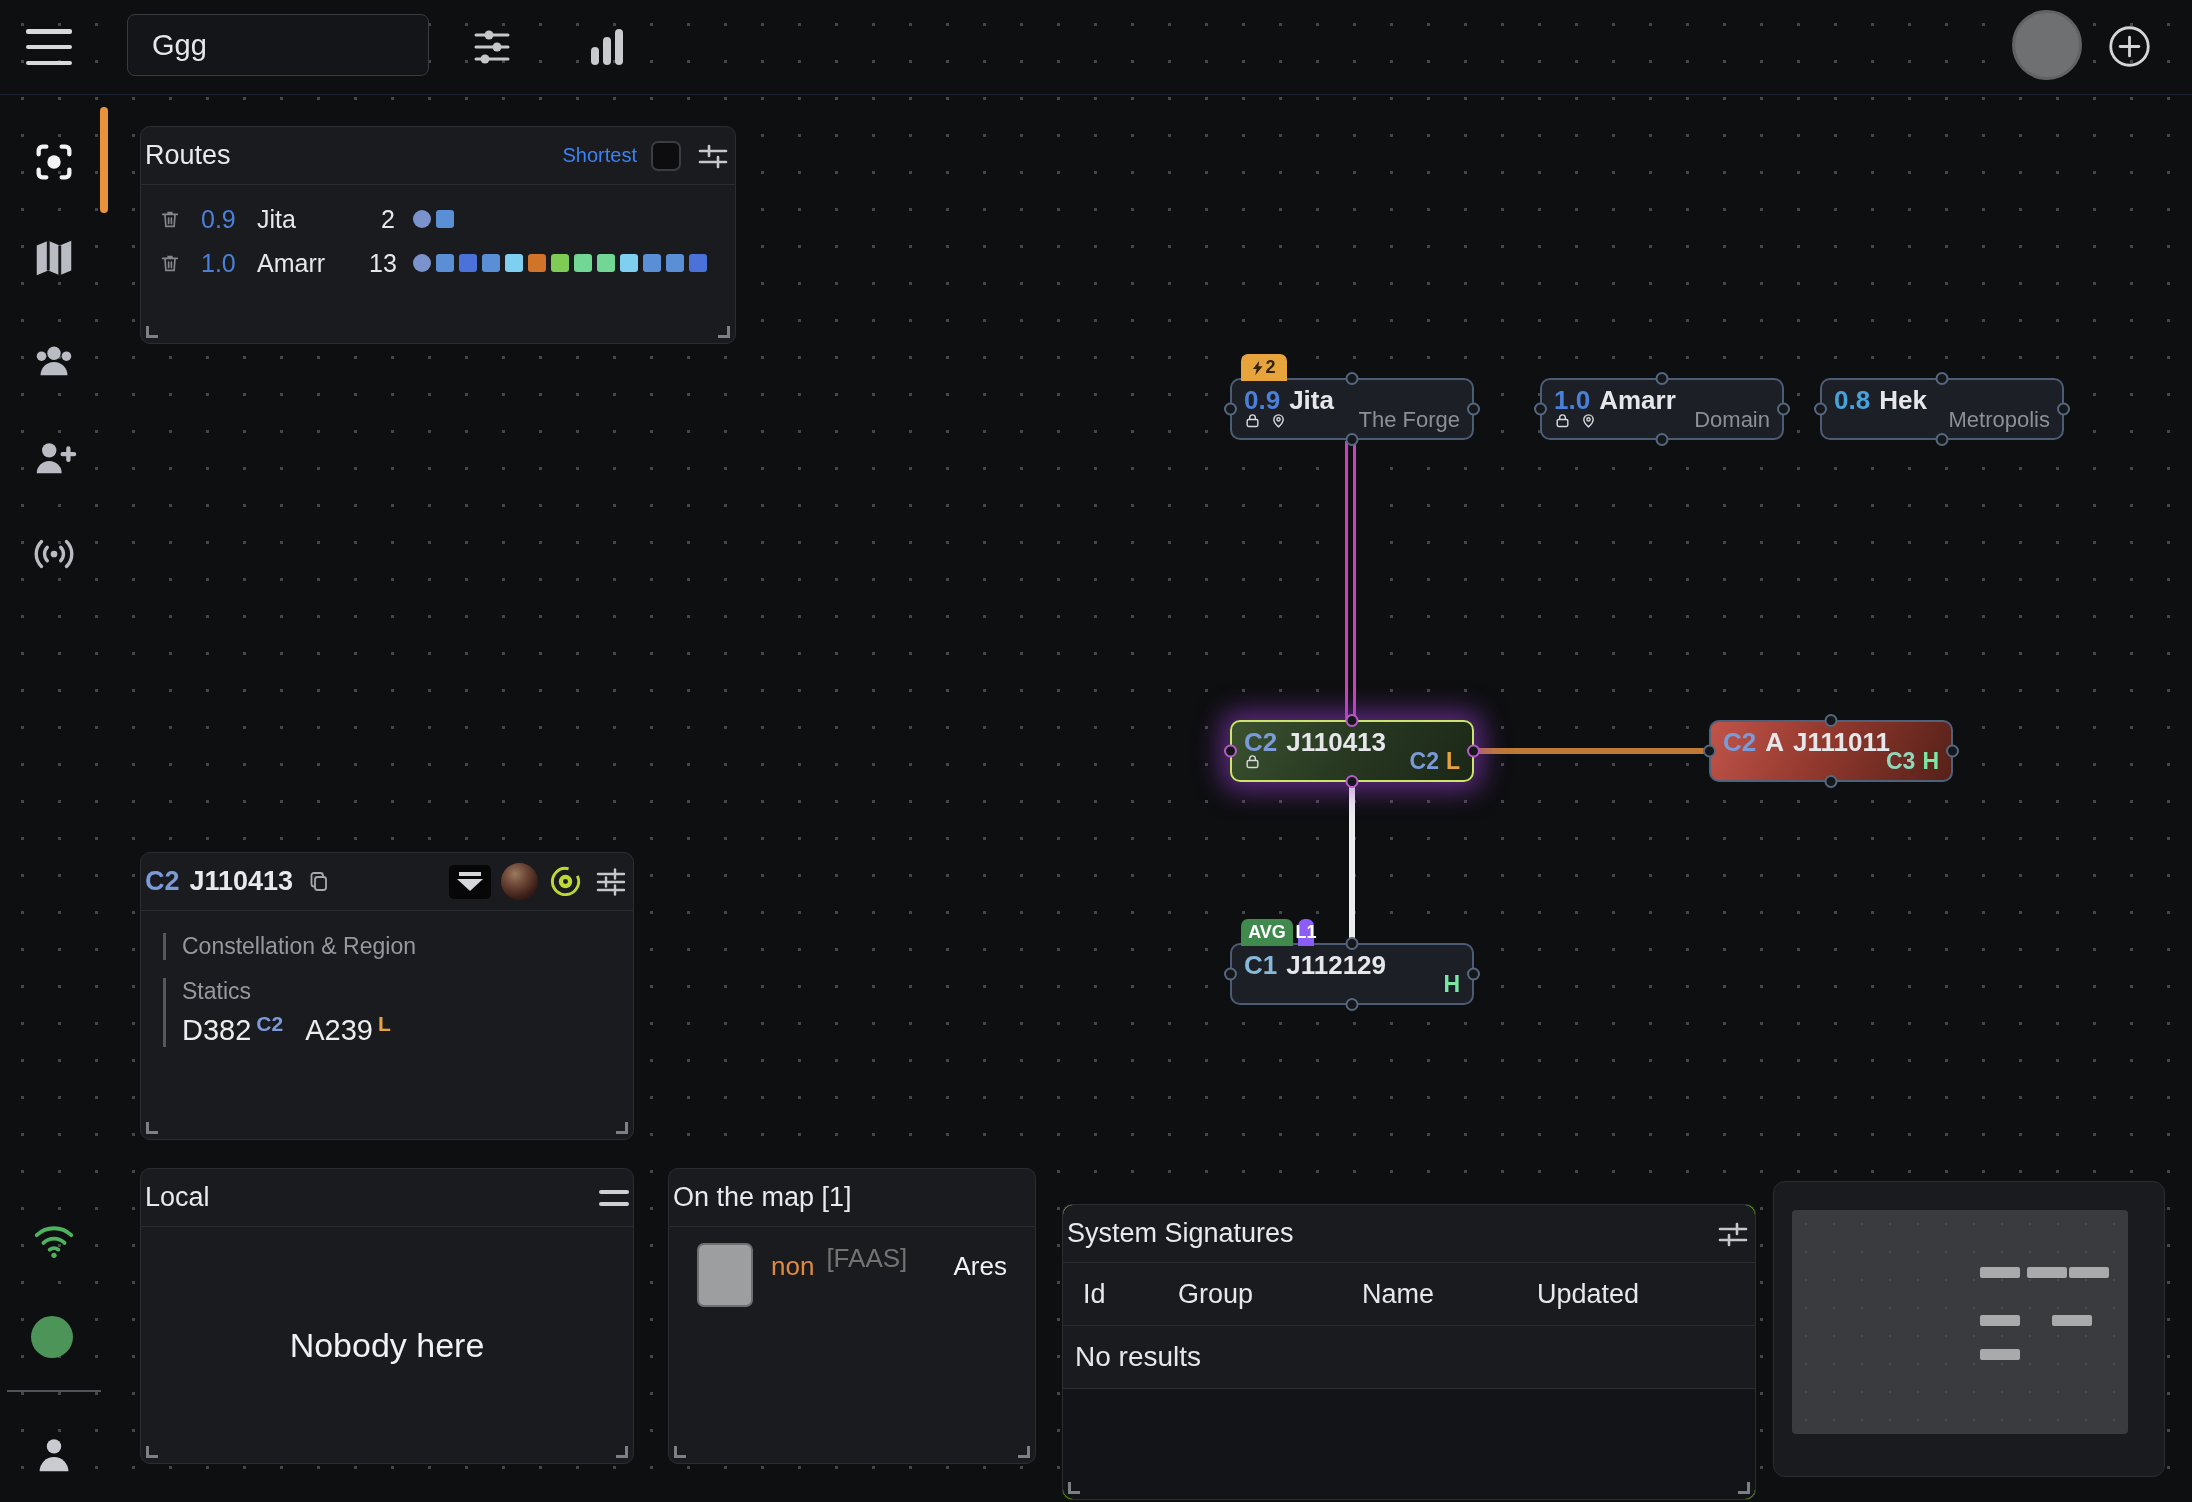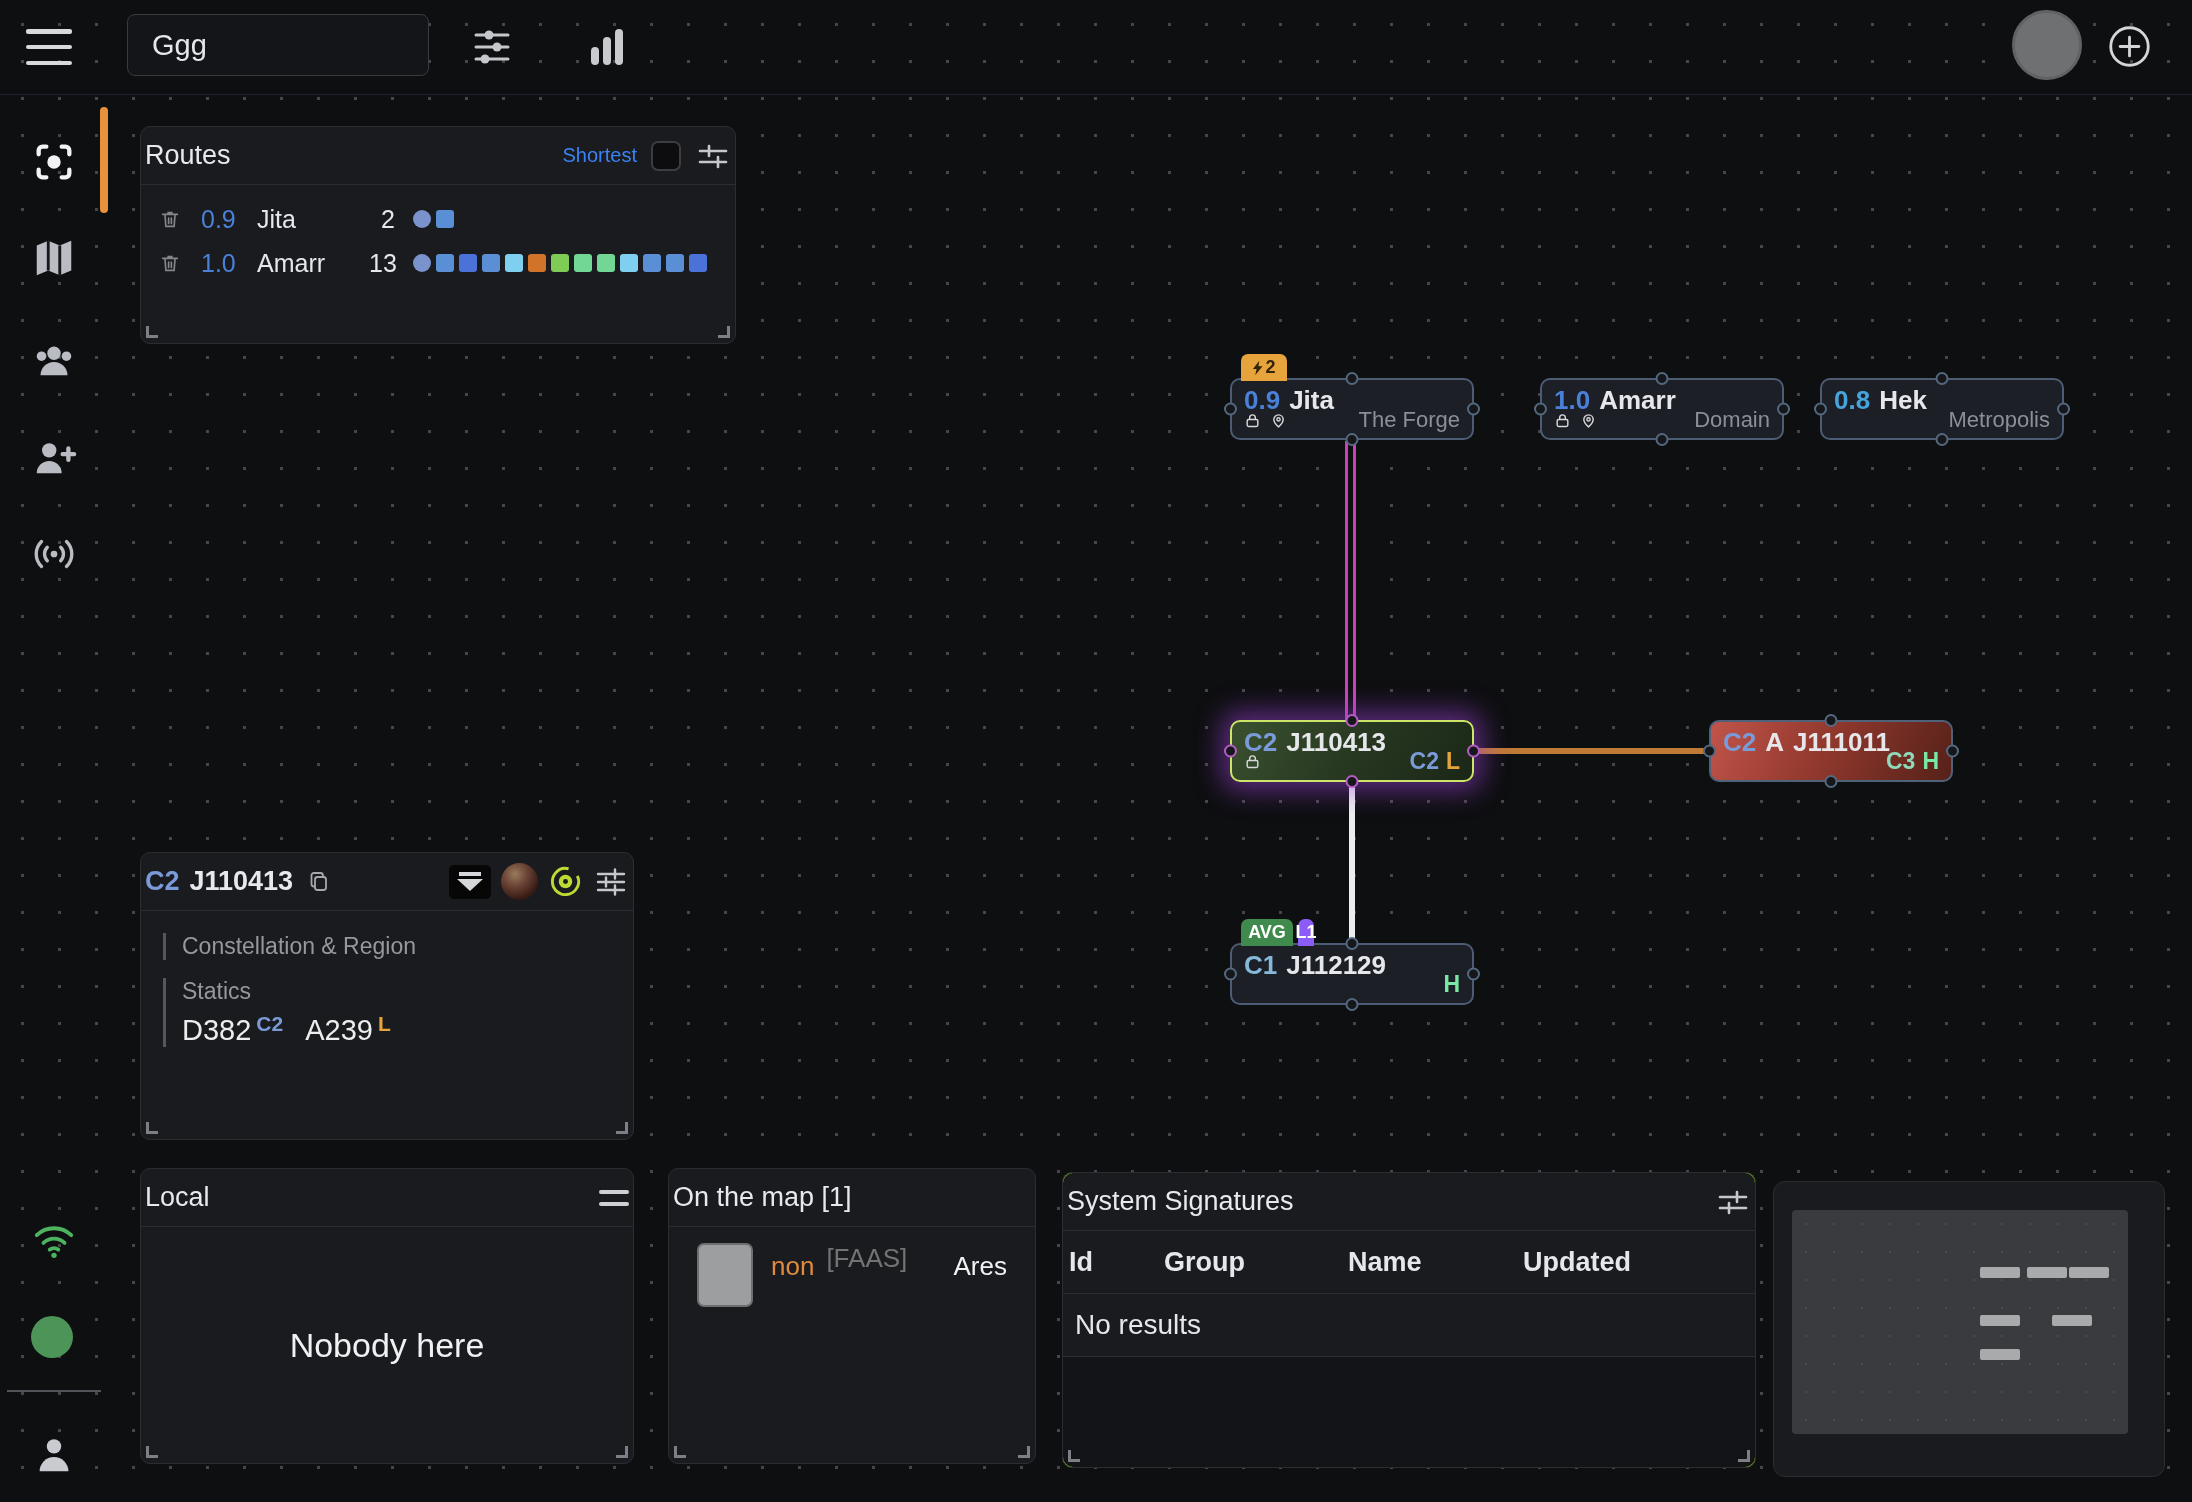--- a/index.html
+++ b/index.html
@@ -73,23 +73,23 @@
   .eq-icon{display:flex;flex-direction:column;gap:8px;cursor:pointer}
   .eq-icon i{display:block;width:30px;height:4px;background:#cfd0d3;border-radius:2px}
   
   .onmap{left:668px;top:1168px;width:368px;height:296px}
   .pilot-row{display:flex;align-items:flex-start;gap:18px;padding:16px 28px;cursor:pointer}
   .portrait{width:56px;height:64px;border-radius:7px;background:#9d9e9f;border:2px solid #6e6f71;box-sizing:border-box}
   .pilot-name{color:#e08a3e;font-size:26px;margin-top:8px}
   .pilot-corp{color:#737373;font-size:26px;margin-left:-6px}
   .pilot-ship{margin-left:auto;font-size:26px;margin-top:8px;color:#f0f1f3}
   
-  .sigs{left:1062px;top:1172px;width:694px;height:296px;background:#84cc16;display:flex;flex-direction:column}
+  .sigs{left:1062px;top:1204px;width:694px;height:296px;background:#84cc16;display:flex;flex-direction:column}
   .sig-cols{display:grid;grid-template-columns:95px 184px 175px 1fr;align-items:center;height:62px;
-    padding-left:6px;font-size:27px;font-weight:bold;background:#1a1b1f;border-bottom:1px solid #2c2d33}
+    padding-left:20px;font-size:27px;font-weight:normal;background:#1a1b1f;border-bottom:1px solid #2c2d33}
   .sig-empty{display:flex;align-items:center;height:62px;padding-left:12px;font-size:28px;background:#1a1b1f;
     border-bottom:1px solid #2c2d33}
   .sig-rest{flex:1;background:#131418;border-radius:0 0 10px 10px}
   
   .minimap{left:1773px;top:1181px;width:392px;height:296px;border-radius:12px}
   .mm-canvas{position:absolute;left:18px;top:28px;width:336px;height:224px;background:#3a3b3e;border-radius:4px;
     background-image:radial-gradient(circle,#4a4b4e 1px,transparent 1.4px);background-size:28px 28px;cursor:pointer}
   .mm-bar{position:absolute;width:40px;height:11px;background:#a9aaac;border-radius:2px}
   
   .map-layer{position:absolute;inset:0}

